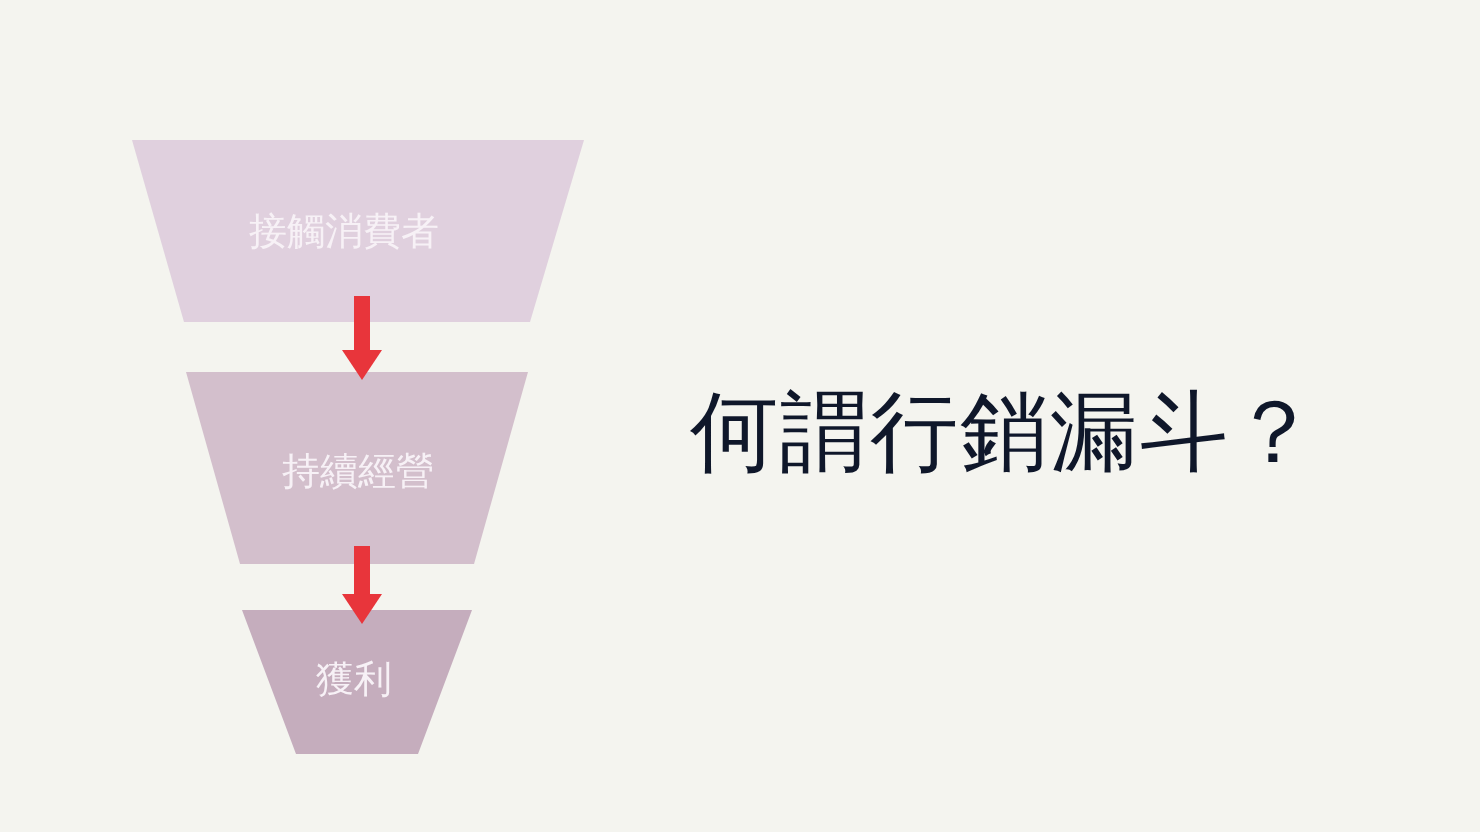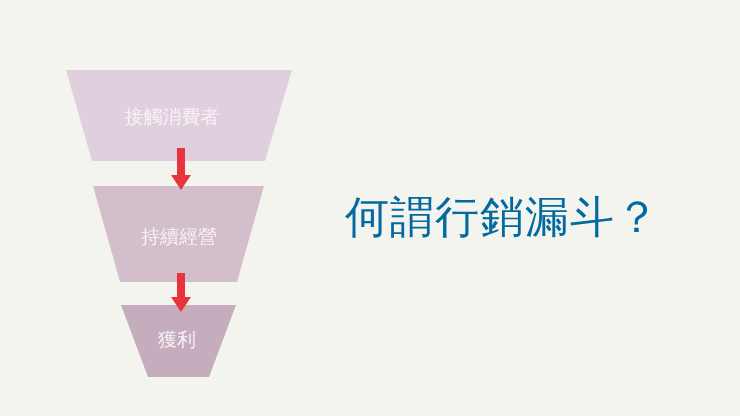--- a/index.html
+++ b/index.html
@@ -30,21 +30,21 @@
       text-align: center;
       transform: translateX(-50%);
       letter-spacing: 0px;
     }
     .title {
       position: absolute;
       left: 345px;
       top: 192px;
       font-size: 44px;
       line-height: 50px;
-      color: #0369a1;
+      color: #0f172a;
       white-space: nowrap;
       letter-spacing: 1px;
     }
   </style>
 </head>
 <body>
 
 <svg class="funnel-svg" viewBox="0 0 740 416" xmlns="http://www.w3.org/2000/svg">
   <polygon points="66,70 292,70 265,161 92,161" fill="#e0d0de"></polygon>
   <polygon points="93,186 264,186 237,282 120,282" fill="#d3bfcc"></polygon>

